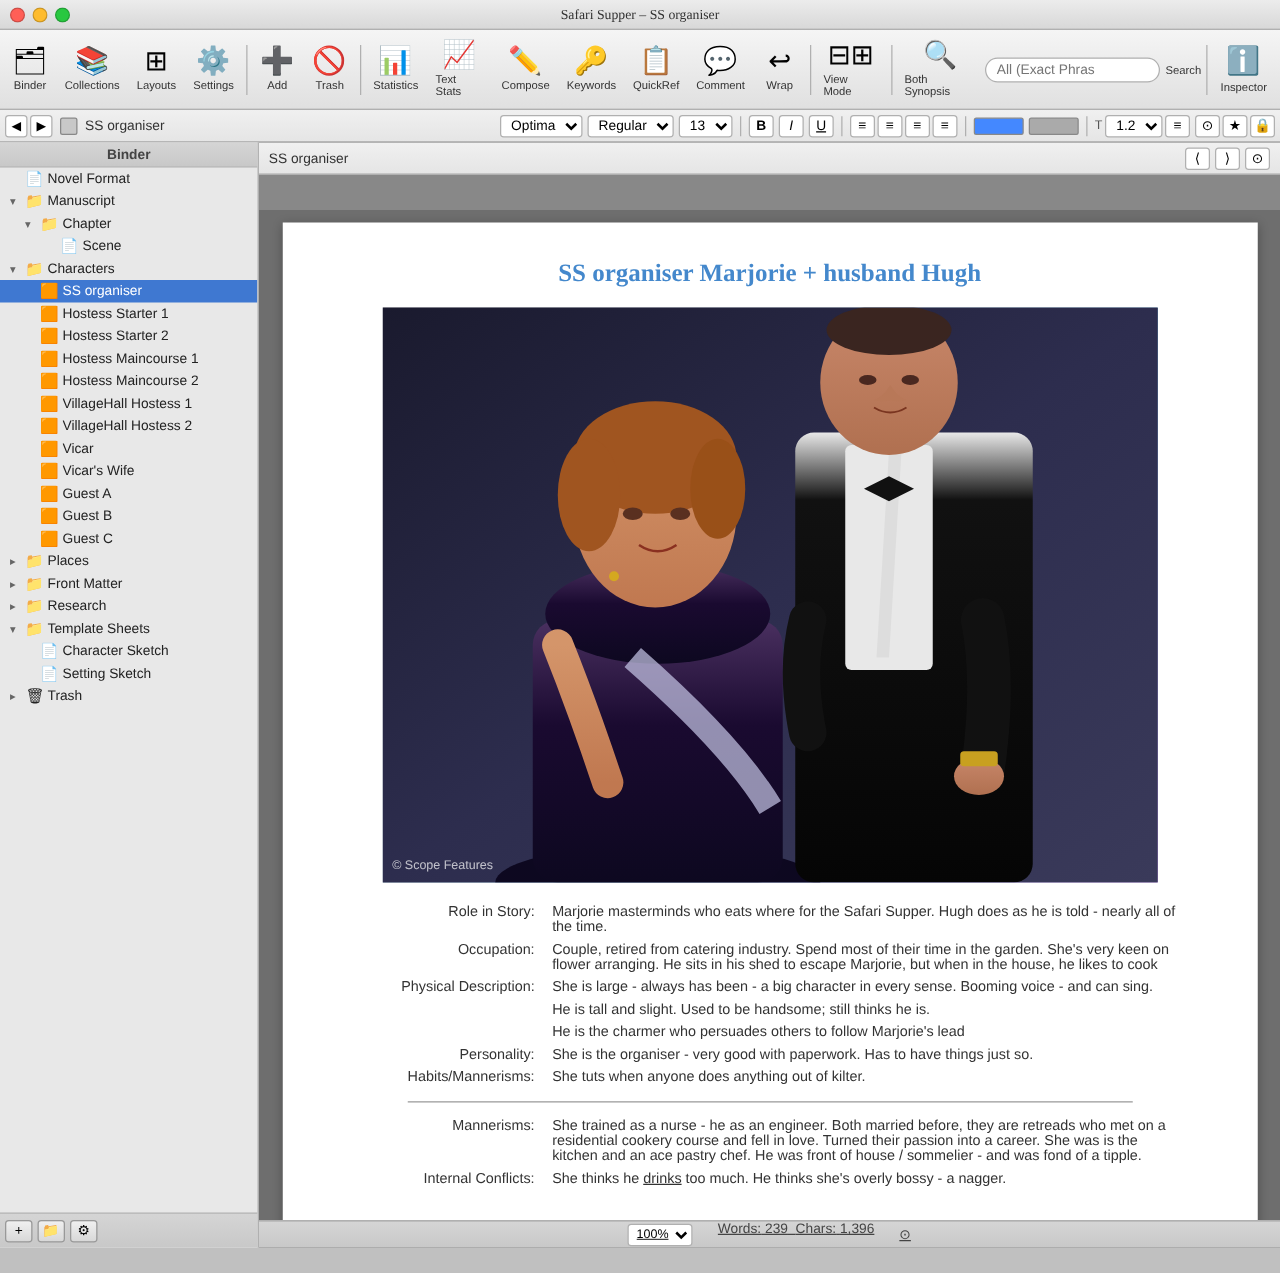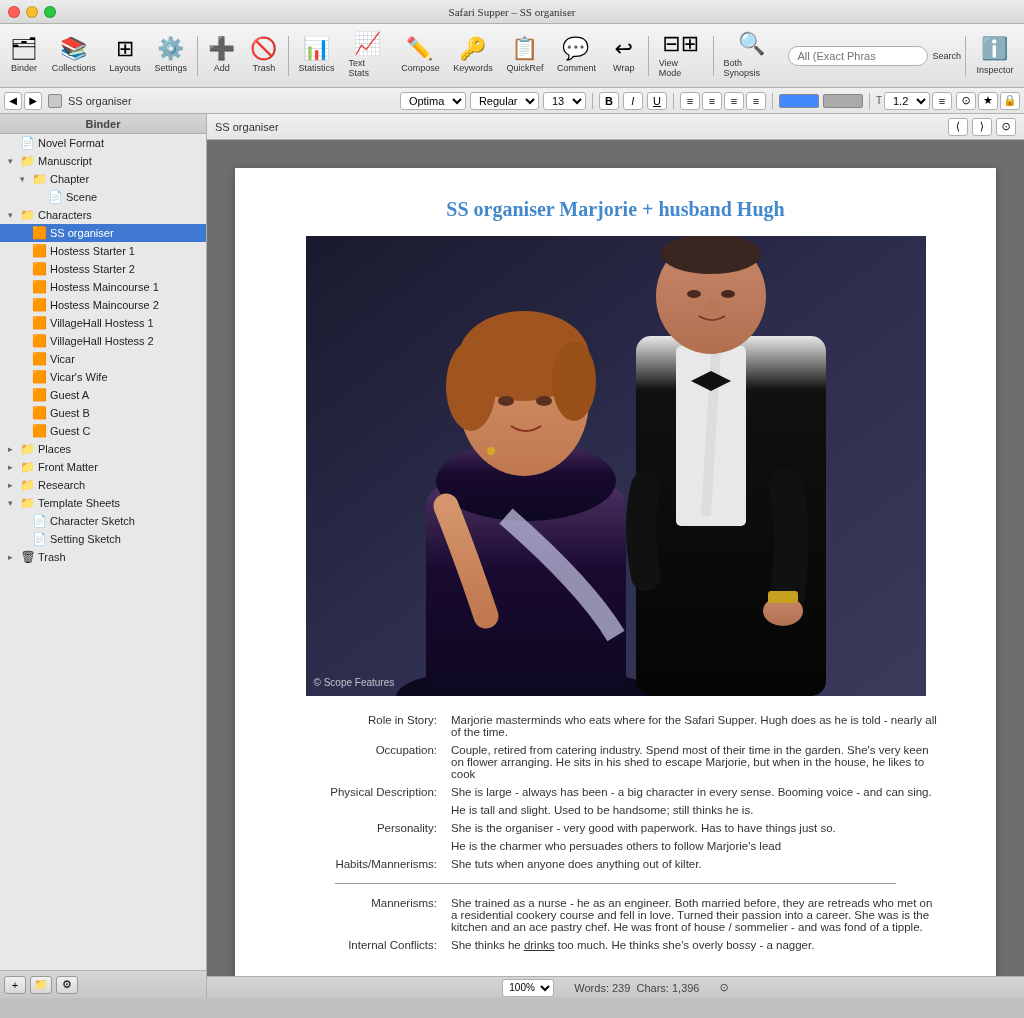--- a/index.html
+++ b/index.html
@@ -53,23 +53,23 @@
     .tree-item.selected { background: #3f78d1; color: white; }
     .tree-item .arrow { width: 12px; font-size: 9px; flex-shrink: 0; color: #666; }
     .tree-item.selected .arrow { color: white; }
     .tree-item .item-icon { width: 16px; height: 14px; flex-shrink: 0; display: flex; align-items: center; justify-content: center; font-size: 12px; margin-right: 2px; }
     .tree-item .item-label { flex: 1; overflow: hidden; text-overflow: ellipsis; }
 
     
     .doc-area { flex: 1; display: flex; flex-direction: column; background: #888; overflow: hidden; }
     .doc-header { height: 26px; background: linear-gradient(to bottom, #f0f0f0, #e5e5e5); border-bottom: 1px solid #b0b0b0; display: flex; align-items: center; padding: 0 8px; gap: 6px; }
     .doc-header-title { font-size: 11px; color: #333; font-weight: 500; }
-    .doc-content { flex: 1; overflow-y: auto; background: #6e6e6e; display: flex; justify-content: center; padding: 28px; }
+    .doc-content { flex: 1; overflow-y: auto; background: #6e6e6e; display: flex; justify-content: center; padding: 10px; margin-top: 28px; }
     .doc-page { background: white; width: 780px; min-height: 900px; padding: 30px 50px; box-shadow: 0 2px 8px rgba(0,0,0,0.3); }
-    .doc-footer { height: 22px; background: linear-gradient(to bottom, #d5d5d5, #c8c8c8); border-top: 1px solid #b0b0b0; display: flex; align-items: center; justify-content: center; font-size: 11px; color: #444; gap: 20px; }
+    .doc-footer { height: 22px; background: linear-gradient(to bottom, #d5d5d5, #c8c8c8); border-top: 1px solid #b0b0b0; display: flex; justify-content: center; font-size: 11px; color: #444; gap: 20px; text-decoration: underline; }
     .doc-footer-left { margin-left: 8px; display: flex; align-items: center; gap: 4px; }
     .doc-footer-right { margin-right: 8px; display: flex; align-items: center; }
 
     
     .doc-title { text-align: center; color: #4488cc; font-size: 20px; font-weight: bold; margin-bottom: 15px; font-family: Georgia, serif; }
     .photo-container { width: 100%; margin-bottom: 15px; position: relative; }
     .photo-placeholder { width: 620px; height: 460px; background: linear-gradient(135deg, #1a1a2e 0%, #16213e 30%, #0f3460 60%, #533483 100%); margin: 0 auto; display: flex; align-items: flex-end; justify-content: flex-start; padding: 8px; position: relative; overflow: hidden; }
     .photo-watermark { font-size: 10px; color: rgba(255,255,255,0.7); }
 
     .field-table { width: 100%; border-collapse: collapse; font-size: 11.5px; }
@@ -476,26 +476,26 @@
             </tr>
             <tr>
               <td>Physical Description:</td>
               <td>She is large - always has been - a big character in every sense. Booming voice - and can sing.</td>
             </tr>
             <tr>
               <td></td>
               <td>He is tall and slight. Used to be handsome; still thinks he is.</td>
             </tr>
             <tr>
+              <td></td>
+              <td>He is the charmer who persuades others to follow Marjorie's lead</td>
+            </tr>
+            <tr>
               <td>Personality:</td>
               <td>She is the organiser - very good with paperwork. Has to have things just so.</td>
-            </tr>
-            <tr>
-              <td></td>
-              <td>He is the charmer who persuades others to follow Marjorie's lead</td>
             </tr>
             <tr>
               <td>Habits/Mannerisms:</td>
               <td>She tuts when anyone does anything out of kilter.</td>
             </tr>
           </tbody>
         </table>
 
         <hr class="field-divider">
 

